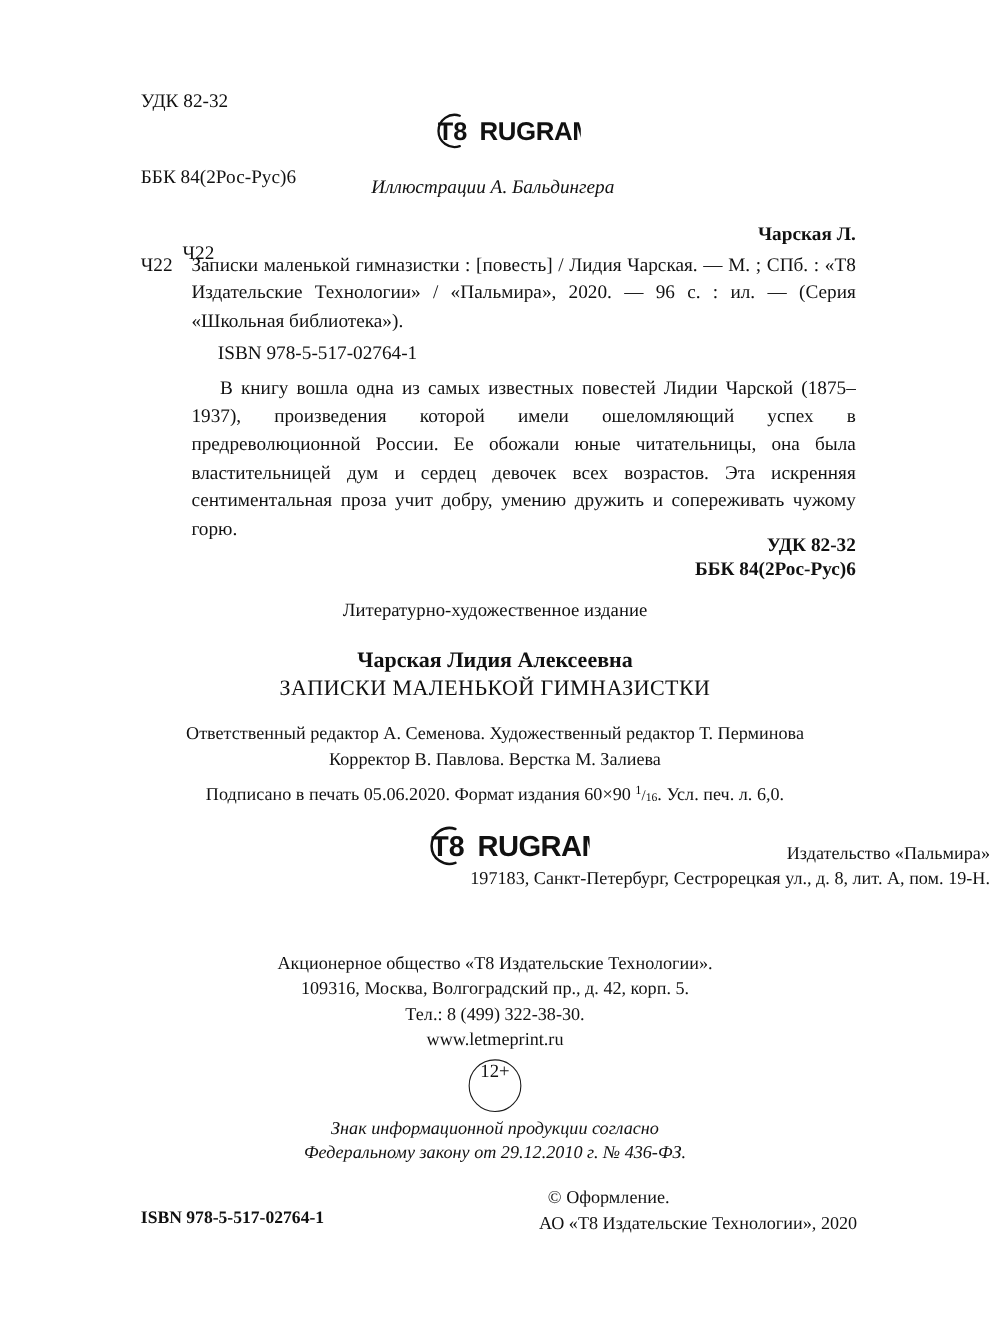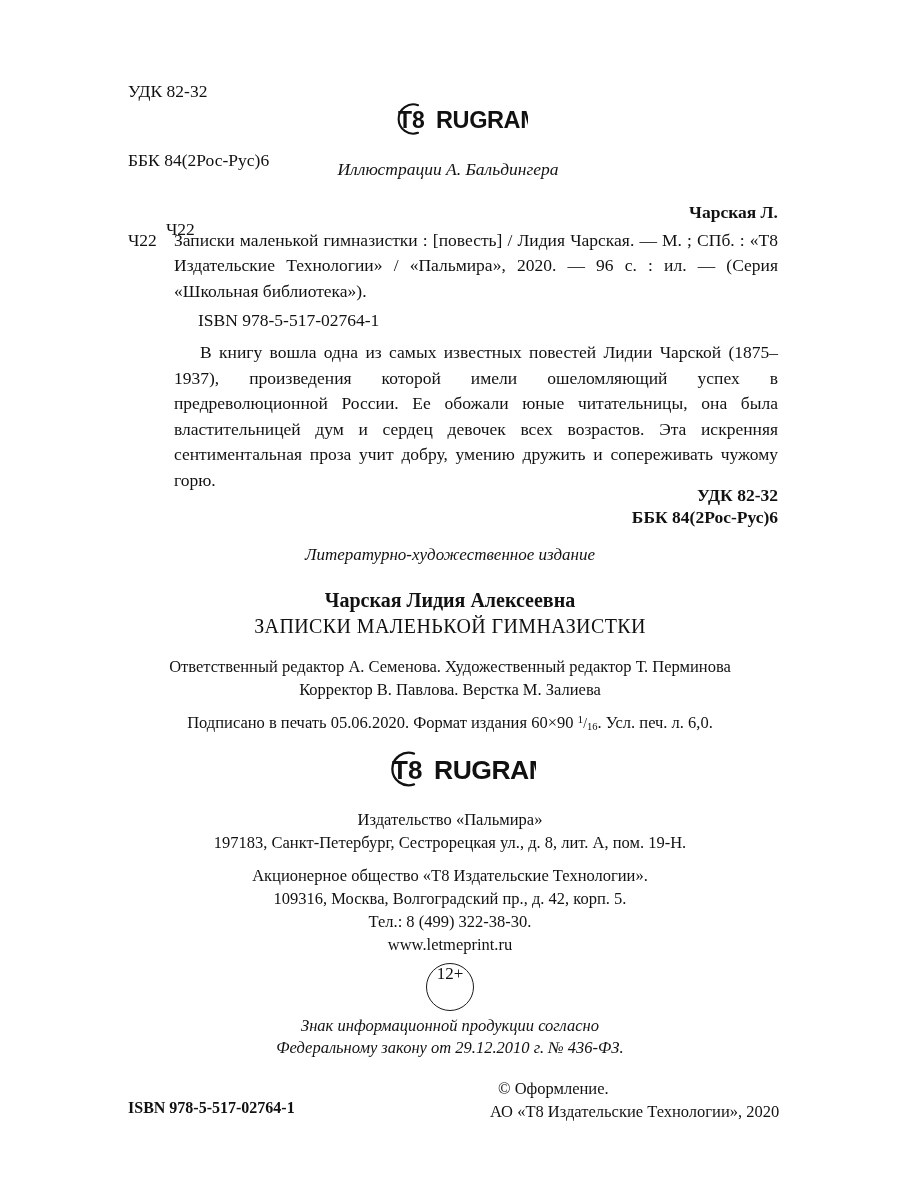--- a/index.html
+++ b/index.html
@@ -120,21 +120,20 @@
     font-weight: bold;
     text-align: right;
   }
 
   
   .edition-kind {
     position: absolute;
     left: 0; right: 0;
     top: 545px;
     text-align: center;
-    font-style: italic;
     font-size: 17px;
   }
   .imprint-author {
     position: absolute;
     left: 0; right: 0;
     top: 589px;
     text-align: center;
     font-weight: bold;
     font-size: 20px;
   }
@@ -172,21 +171,21 @@
   .frac sub { font-size: 0.78em; vertical-align: -0.15em; }
 
   
   .addr-block {
     position: absolute;
     left: 0; right: 0;
     text-align: center;
     font-size: 16.5px;
     line-height: 23px;
   }
-  .addr-palmira { top: 808px; }
+  .addr-palmira { top: 764px; text-align: right; }
   .addr-t8 { top: 864px; text-align: center; }
   .addr-block .line { display: block; }
 
   
   .age-badge {
     position: absolute;
     left: 50%;
     top: 963px;
     transform: translateX(-50%);
     width: 48px;

